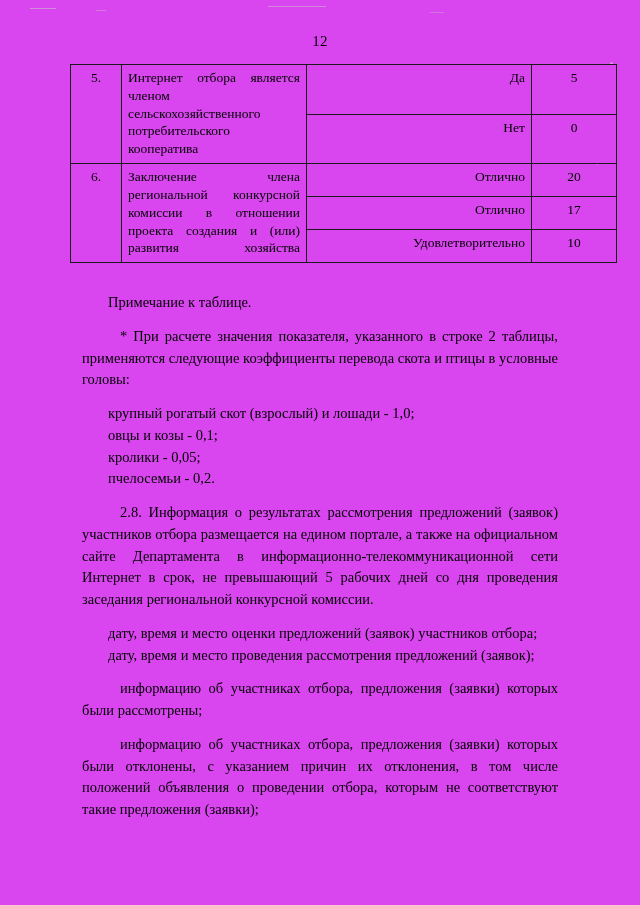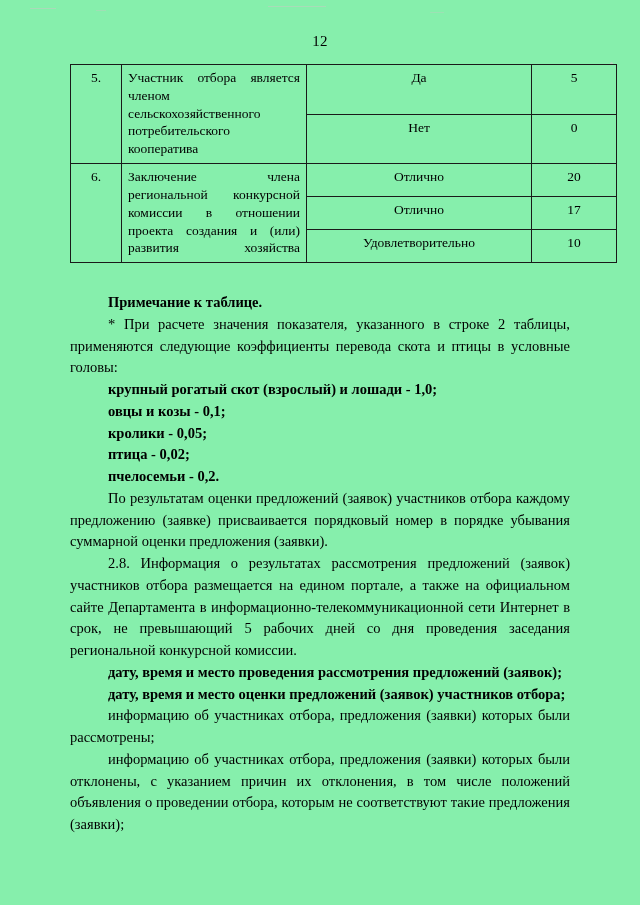--- a/index.html
+++ b/index.html
@@ -13,21 +13,21 @@
     position: relative;
     font-family: "Liberation Serif", serif;
     color: #000000;
     overflow: hidden;
   }
   .page {
     position: absolute;
     left: 0; top: 0;
     width: 640px;
     height: 905px;
-    background: #86efac;
+    background: #d946ef;
   }
   
   .scan-speck {
     position: absolute;
     background: #c9c9c4;
   }
   .sp1 { left: 30px;  top: 8px;  width: 26px; height: 1px; opacity: .55; }
   .sp2 { left: 96px;  top: 10px; width: 10px; height: 1px; opacity: .4; }
   .sp3 { left: 268px; top: 6px;  width: 58px; height: 1px; opacity: .5; }
   .sp4 { left: 430px; top: 12px; width: 14px; height: 1px; opacity: .35; }
@@ -69,21 +69,21 @@
     vertical-align: top;
   }
   td.c-crit {
     width: 172px;
     text-align: justify;
     text-align-last: justify;
     hyphens: none;
   }
   td.c-val {
     width: 212px;
-    text-align: center;
+    text-align: right;
     vertical-align: middle;
     padding-top: 5px;
     padding-bottom: 5px;
     margin-top: 36px;
   }
   td.c-pts {
     width: 72px;
     text-align: center;
     vertical-align: middle;
   }
@@ -91,29 +91,28 @@
   
   .content {
     position: absolute;
     left: 70px;
     top: 292px;
     width: 500px;
     font-size: 14.5px;
     line-height: 1.5;
   }
   p.para {
-    margin: 0;
+    margin: 12px;
     text-align: justify;
     text-indent: 38px;
   }
   p.item {
     margin: 0;
     text-align: left;
     text-indent: 38px;
-    font-weight: bold;
   }
 </style>
 </head>
 <body>
 
 <div class="page">
 
   <div class="scan-speck sp1"></div>
   <div class="scan-speck sp2"></div>
   <div class="scan-speck sp3"></div>
@@ -122,21 +121,21 @@
   <div class="scan-speck sp6"></div>
 
   <div class="page-number">12</div>
 
   <div class="tbl-wrap">
     <table class="score-table">
       <tbody>
 
         <tr>
           <td class="c-num" rowspan="2">5.</td>
-          <td class="c-crit" rowspan="2">Участник отбора является членом сельскохозяйственного потребительского кооператива</td>
+          <td class="c-crit" rowspan="2">Интернет отбора является членом сельскохозяйственного потребительского кооператива</td>
           <td class="c-val">Да</td>
           <td class="c-pts">5</td>
         </tr>
         <tr>
           <td class="c-val">Нет</td>
           <td class="c-pts">0</td>
         </tr>
 
         <tr>
           <td class="c-num" rowspan="3">6.</td>
@@ -155,23 +154,21 @@
       </tbody>
     </table>
   </div>
 
   <div class="content">
     <p class="item">Примечание к таблице.</p>
     <p class="para">* При расчете значения показателя, указанного в строке 2 таблицы, применяются следующие коэффициенты перевода скота и птицы в условные головы:</p>
     <p class="item">крупный рогатый скот (взрослый) и лошади - 1,0;</p>
     <p class="item">овцы и козы - 0,1;</p>
     <p class="item">кролики - 0,05;</p>
-    <p class="item">птица - 0,02;</p>
     <p class="item">пчелосемьи - 0,2.</p>
-    <p class="para">По результатам оценки предложений (заявок) участников отбора каждому предложению (заявке) присваивается порядковый номер в порядке убывания суммарной оценки предложения (заявки).</p>
     <p class="para">2.8. Информация о результатах рассмотрения предложений (заявок) участников отбора размещается на едином портале, а также на официальном сайте Департамента в информационно-телекоммуникационной сети Интернет в срок, не превышающий 5 рабочих дней со дня проведения заседания региональной конкурсной комиссии.</p>
+    <p class="item">дату, время и место оценки предложений (заявок) участников отбора;</p>
     <p class="item">дату, время и место проведения рассмотрения предложений (заявок);</p>
-    <p class="item">дату, время и место оценки предложений (заявок) участников отбора;</p>
     <p class="para">информацию об участниках отбора, предложения (заявки) которых были рассмотрены;</p>
     <p class="para">информацию об участниках отбора, предложения (заявки) которых были отклонены, с указанием причин их отклонения, в том числе положений объявления о проведении отбора, которым не соответствуют такие предложения (заявки);</p>
   </div>
 
 </div>
 
 </body></html>

